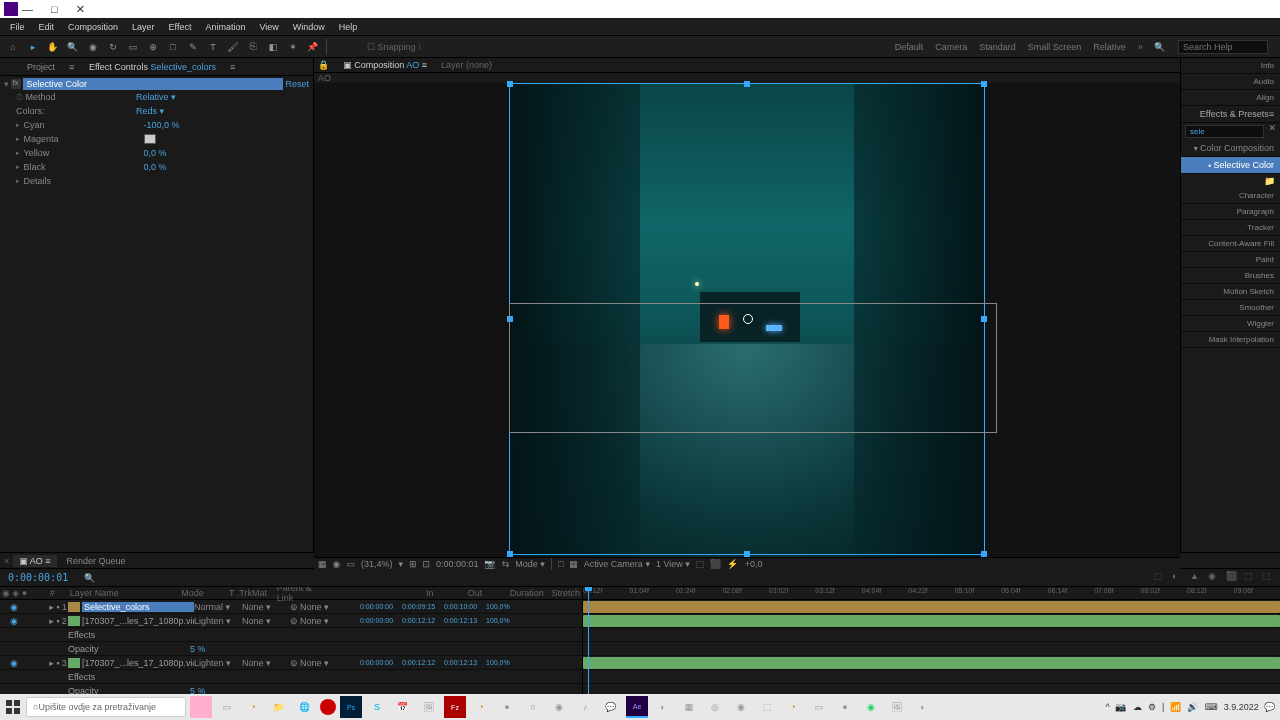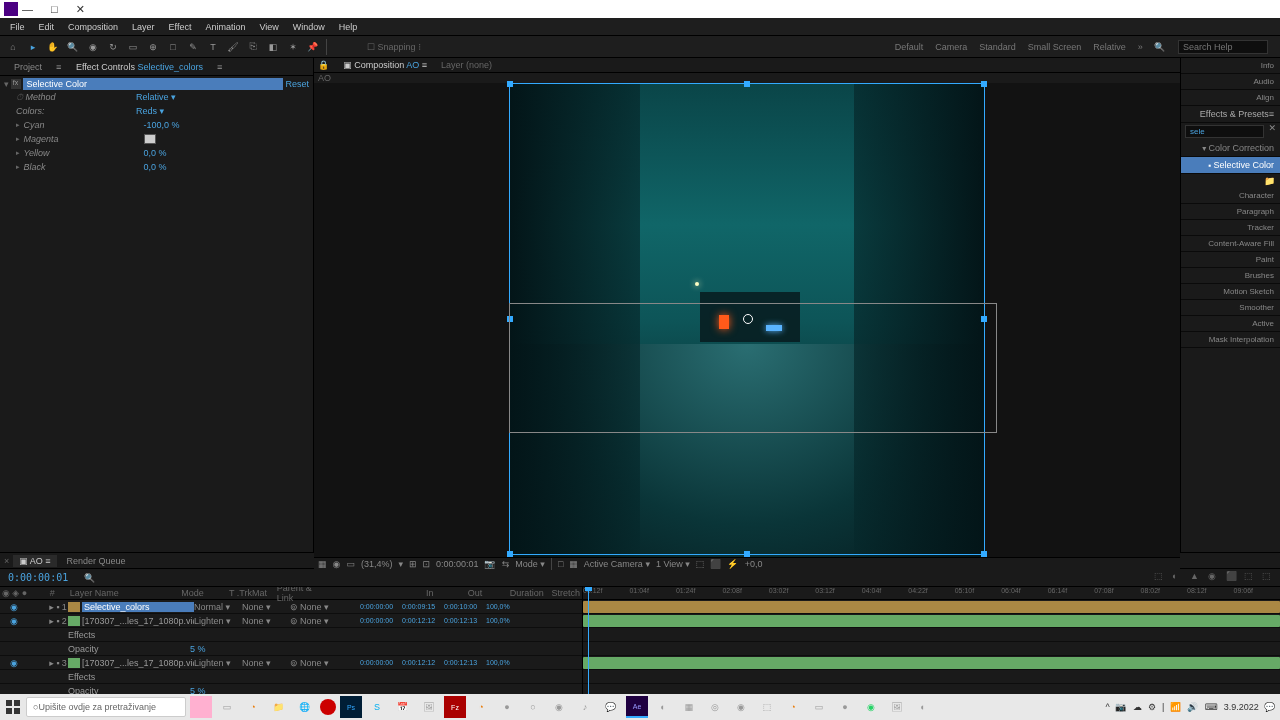--- a/index.html
+++ b/index.html
@@ -23,32 +23,32 @@
 .toolbar .divider { width: 1px; height: 16px; background: #444; margin: 0 2px; }
 .toolbar .right-tools { margin-left: auto; display: flex; align-items: center; gap: 12px; padding-right: 8px; }
 .toolbar .right-tools span { cursor: pointer; color: #777; }
 .toolbar .search-box { background: #0e0e0e; border: 1px solid #333; padding: 1px 4px; color: #666; width: 90px; }
 
 
 .main { display: flex; height: 494px; }
 
 
 .left-panel { width: 314px; background: #1a1a1a; border-right: 1px solid #000; display: flex; flex-direction: column; }
-.panel-tabs { display: flex; border-bottom: 1px solid #000; height: 18px; align-items: center; padding: 0 8px; gap: 4px; }
+.panel-tabs { display: flex; border-bottom: 1px solid #000; height: 18px; align-items: center; padding: 0 21px; gap: 4px; }
 .panel-tabs .tab { padding: 2px 6px; color: #888; cursor: pointer; }
 .panel-tabs .tab.active { color: #ccc; }
 .panel-tabs .hamburger { width: 10px; height: 10px; margin-left: 4px; cursor: pointer; }
 .effect-path { padding: 2px 4px; color: #888; font-size: 8px; }
 .effect-body { padding: 2px 4px; }
 .effect-header { display: flex; align-items: center; gap: 2px; }
 .effect-header .fx-icon { width: 10px; height: 10px; background: #333; font-size: 7px; text-align: center; }
 .effect-header .eff-name { background: #4a7dbb; color: #fff; padding: 1px 4px; flex: 1; }
 .effect-header .reset { color: #4aa3df; cursor: pointer; }
 .effect-prop { display: flex; align-items: center; height: 14px; padding-left: 12px; }
-.effect-prop .label { width: 120px; color: #888; font-style: italic; }
+.effect-prop .label { width: 120px; color: #888; }
 .effect-prop .value { color: #4aa3df; cursor: pointer; }
 .effect-prop .arrow { color: #666; margin-right: 4px; font-size: 7px; }
 .color-swatch { width: 12px; height: 10px; border: 1px solid #555; display: inline-block; }
 
 
 .center-panel { flex: 1; background: #1a1a1a; display: flex; flex-direction: column; position: relative; }
 .comp-tabs { display: flex; height: 18px; align-items: center; border-bottom: 1px solid #000; padding: 0 4px; gap: 8px; }
 .comp-tabs .lock { color: #666; }
 .comp-tabs .comp-tab { padding: 2px 6px; color: #ccc; cursor: pointer; }
 .comp-tabs .layer-tab { color: #666; }
@@ -218,20 +218,24 @@
       <div class="effect-prop">
         <span class="arrow">▸</span>
         <span class="label">Yellow</span>
         <span class="value">0,0 %</span>
       </div>
       <div class="effect-prop">
         <span class="arrow">▸</span>
         <span class="label">Black</span>
         <span class="value">0,0 %</span>
       </div>
+      <div class="effect-prop">
+        <span class="arrow">▸</span>
+        <span class="label">Details</span>
+      </div>
     </div>
   </div>
 
   <div class="center-panel">
     <div class="comp-tabs">
       <span class="lock">🔒</span>
       <span class="comp-tab">▣ <span>Composition</span> <span style="color:#4aa3df">AO</span> ≡</span>
       <span class="layer-tab"><span>Layer</span> <span>(none)</span></span>
     </div>
     <div class="comp-breadcrumb">
@@ -286,32 +290,32 @@
 
   <div class="right-panel">
     <div class="section">Info</div>
     <div class="section">Audio</div>
     <div class="section">Align</div>
     <div class="section header"><span>Effects &amp; Presets</span> <span style="float:right">≡</span></div>
     <div style="display:flex;">
         <input class="search-effect" value="sele" style="">
         <span style="color:#888;margin-right:4px;cursor:pointer">✕</span>
       </div>
-    <div class="section tree-item">▾ <span>Color Correction</span></div>
+    <div class="section tree-item">▾ <span>Color Composition</span></div>
     <div class="section tree-item selected" style="margin-left:0">▪ <span>Selective Color</span></div>
     <div style="text-align:right;padding:2px 4px"><span>📁</span></div>
     <div class="section">Character</div>
     <div class="section">Paragraph</div>
     <div class="section">Tracker</div>
     <div class="section">Content-Aware Fill</div>
     <div class="section">Paint</div>
     <div class="section">Brushes</div>
     <div class="section">Motion Sketch</div>
     <div class="section">Smoother</div>
-    <div class="section">Active</div>
+    <div class="section">Wiggler</div>
     <div class="section">Mask Interpolation</div>
   </div>
 </div>
 
 <div class="timeline">
   <div class="tl-tabs">
     <span style="color:#666">×</span>
     <span class="tab active">▣ <span>AO</span> ≡</span>
     <span class="tab">Render Queue</span>
   </div>

